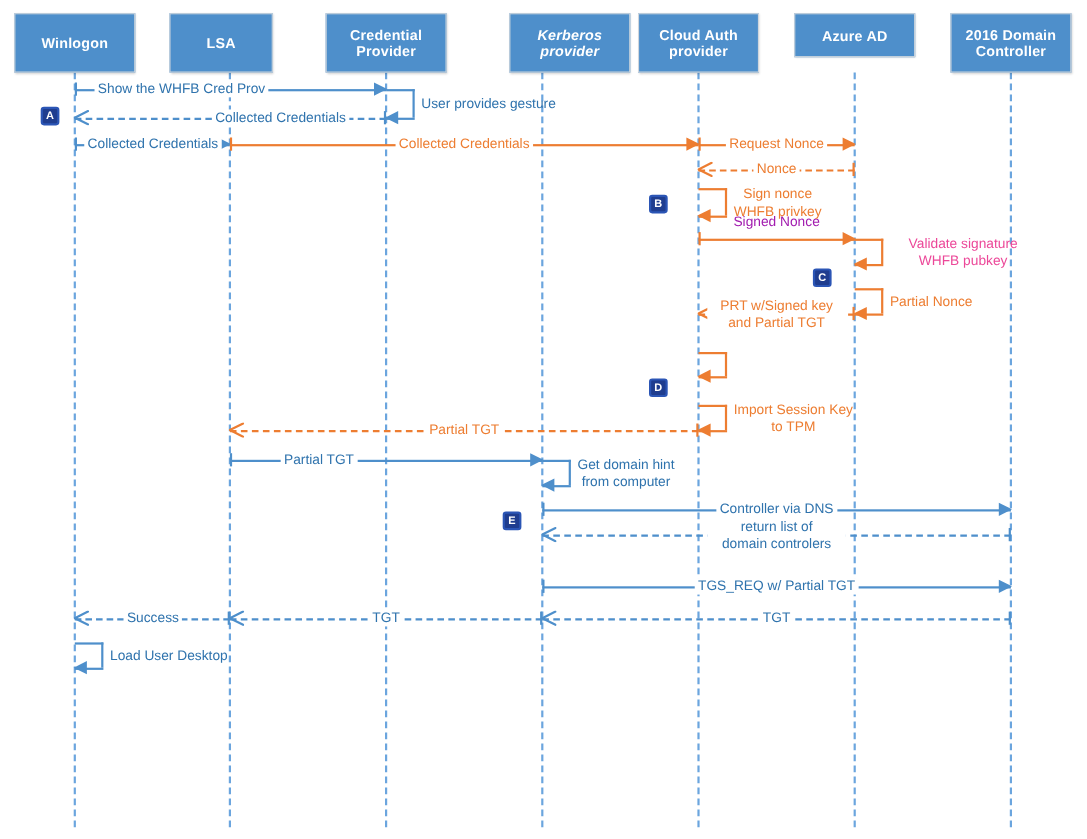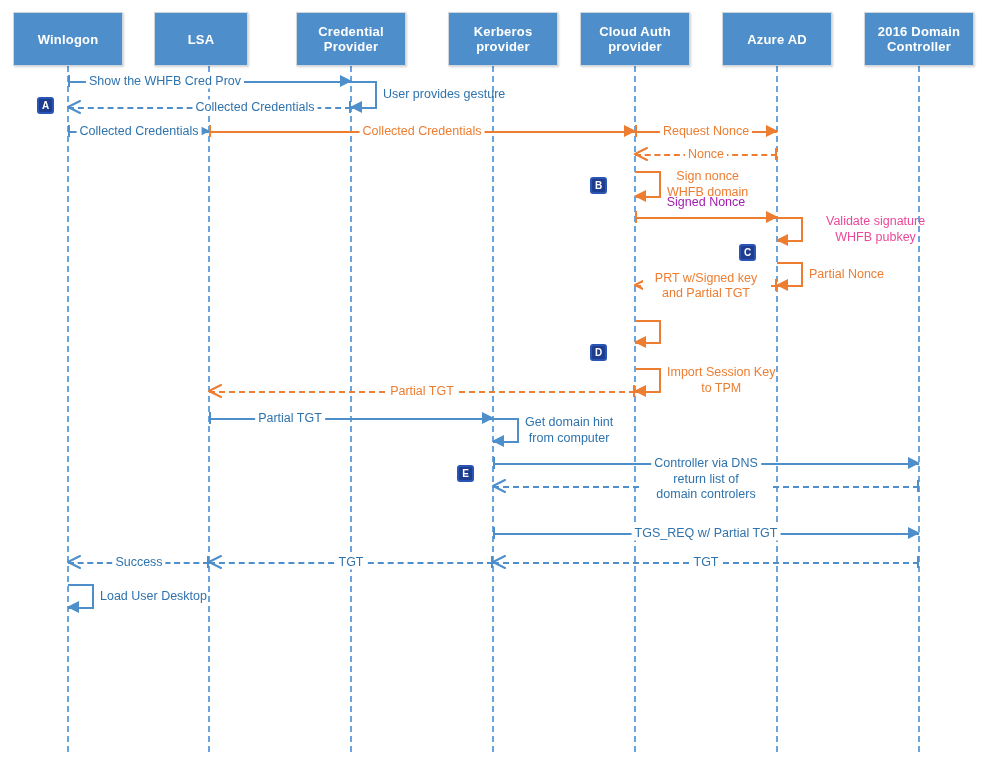--- a/index.html
+++ b/index.html
@@ -163,27 +163,27 @@
   <div id="actors">
       <div class="actor-box" style="left: 13px; top: 12px; width: 110px; height: 54px;">
         <span>Winlogon</span>
       </div>
       <div class="actor-box" style="left: 154px; top: 12px; width: 94px; height: 54px;">
         <span>LSA</span>
       </div>
       <div class="actor-box" style="left: 296px; top: 12px; width: 110px; height: 54px;">
         <span>Credential Provider</span>
       </div>
-      <div class="actor-box" style="left: 448px; top: 12px; width: 110px; height: 54px;">
+      <div class="actor-box" style="left: 463px; top: 12px; width: 110px; height: 54px; font-style: italic;">
         <span>Kerberos provider</span>
       </div>
       <div class="actor-box" style="left: 580px; top: 12px; width: 110px; height: 54px;">
         <span>Cloud Auth provider</span>
       </div>
-      <div class="actor-box" style="left: 722px; top: 12px; width: 110px; height: 54px;">
+      <div class="actor-box" style="left: 722px; top: 12px; width: 110px; height: 40px;">
         <span>Azure AD</span>
       </div>
       <div class="actor-box" style="left: 864px; top: 12px; width: 110px; height: 54px;">
         <span>2016 Domain Controller</span>
       </div>
     </div>
   <div id="messages">
       <div class="msg" style="left: 68px; top: 81px; width: 283px;">
         <div class="line"></div>
         <div style="position: absolute; width: 0px; height: 12px; top: -6px; border-left: 2px solid rgb(78, 143, 203); left: 0px;"></div>
@@ -374,21 +374,21 @@
     </div>
     <div class="msg-label" style="color: rgb(47, 115, 173); left: 706px; top: 533px;">TGS_REQ w/ Partial TGT</div>
     <div class="msg-label" style="color: rgb(47, 115, 173); left: 706px; top: 562px;">TGT</div>
     <div class="msg-label" style="color: rgb(47, 115, 173); left: 351px; top: 562px;">TGT</div>
     <div class="msg-label" style="color: rgb(47, 115, 173); left: 139px; top: 562px;">Success</div>
     <div class="sl-label" style="color: rgb(47, 115, 173); left: 383px; top: 86px;">
       <div>User provides gesture</div>
     </div>
     <div class="sl-label" style="color: rgb(237, 125, 49); left: 667px; top: 167.5px;">
       <div style="text-align: center;">Sign nonce</div>
-      <div style="text-align: center;">WHFB domain</div>
+      <div style="text-align: center;">WHFB privkey</div>
     </div>
     <div class="sl-label" style="color: #ec4899; left: 826px; top: 212.5px;">
       <div style="text-align: center;">Validate signature</div>
       <div style="text-align: center;">WHFB pubkey</div>
     </div>
     <div class="sl-label" style="color: rgb(237, 125, 49); left: 809px; top: 265.5px;">
       <div>Partial Nonce</div>
     </div>
     <div class="sl-label" style="color: rgb(237, 125, 49); left: 667px; top: 363.5px;">
       <div style="text-align: center;">Import Session Key</div>

